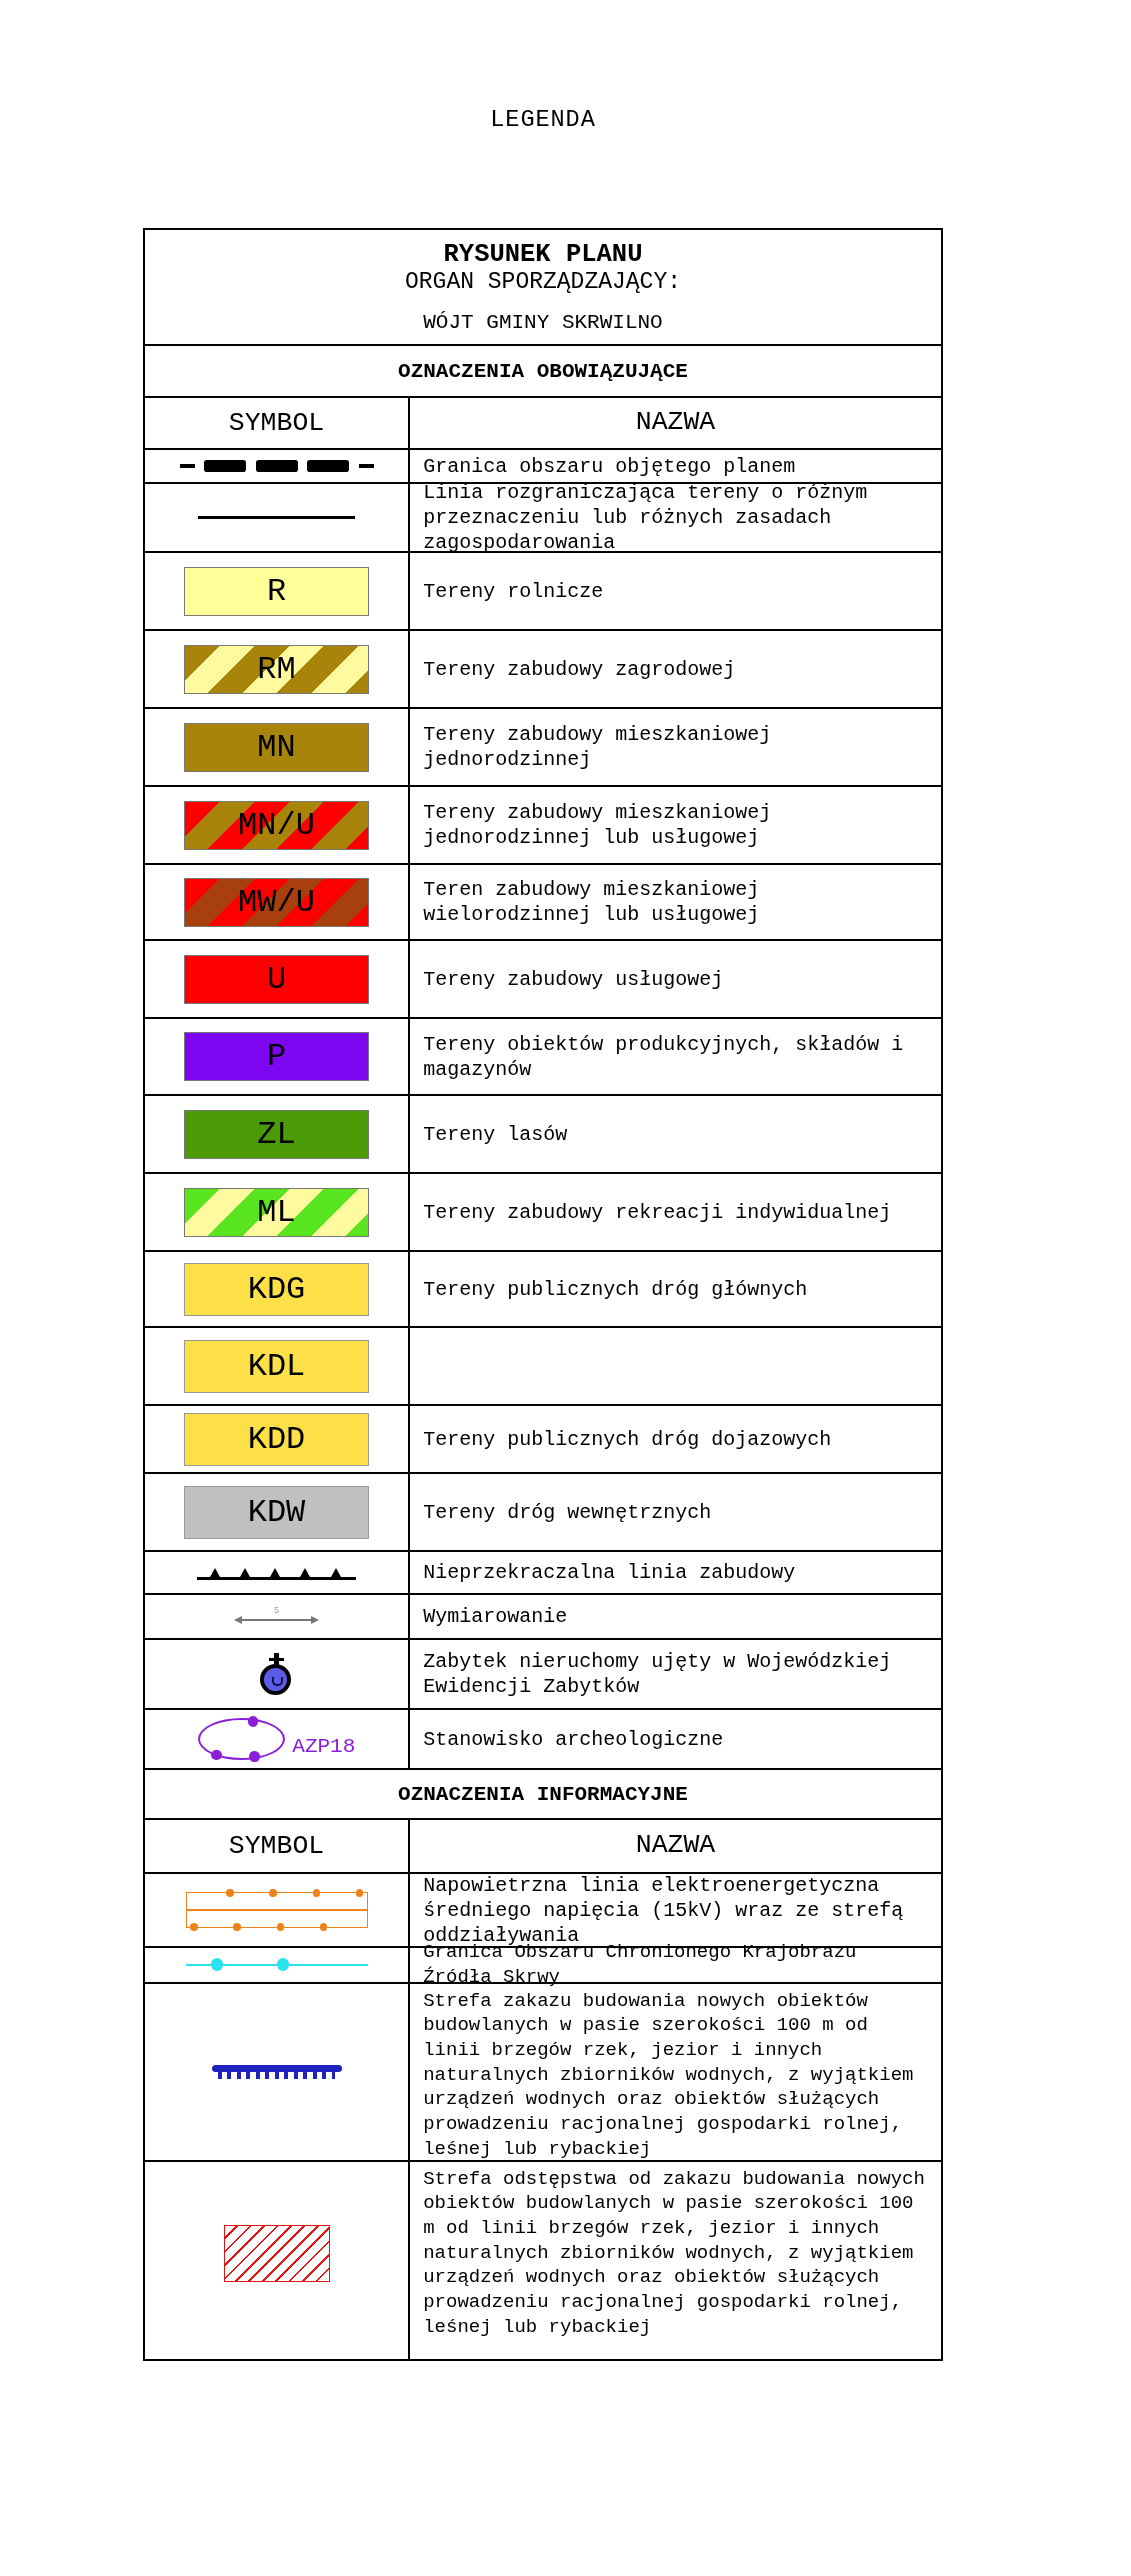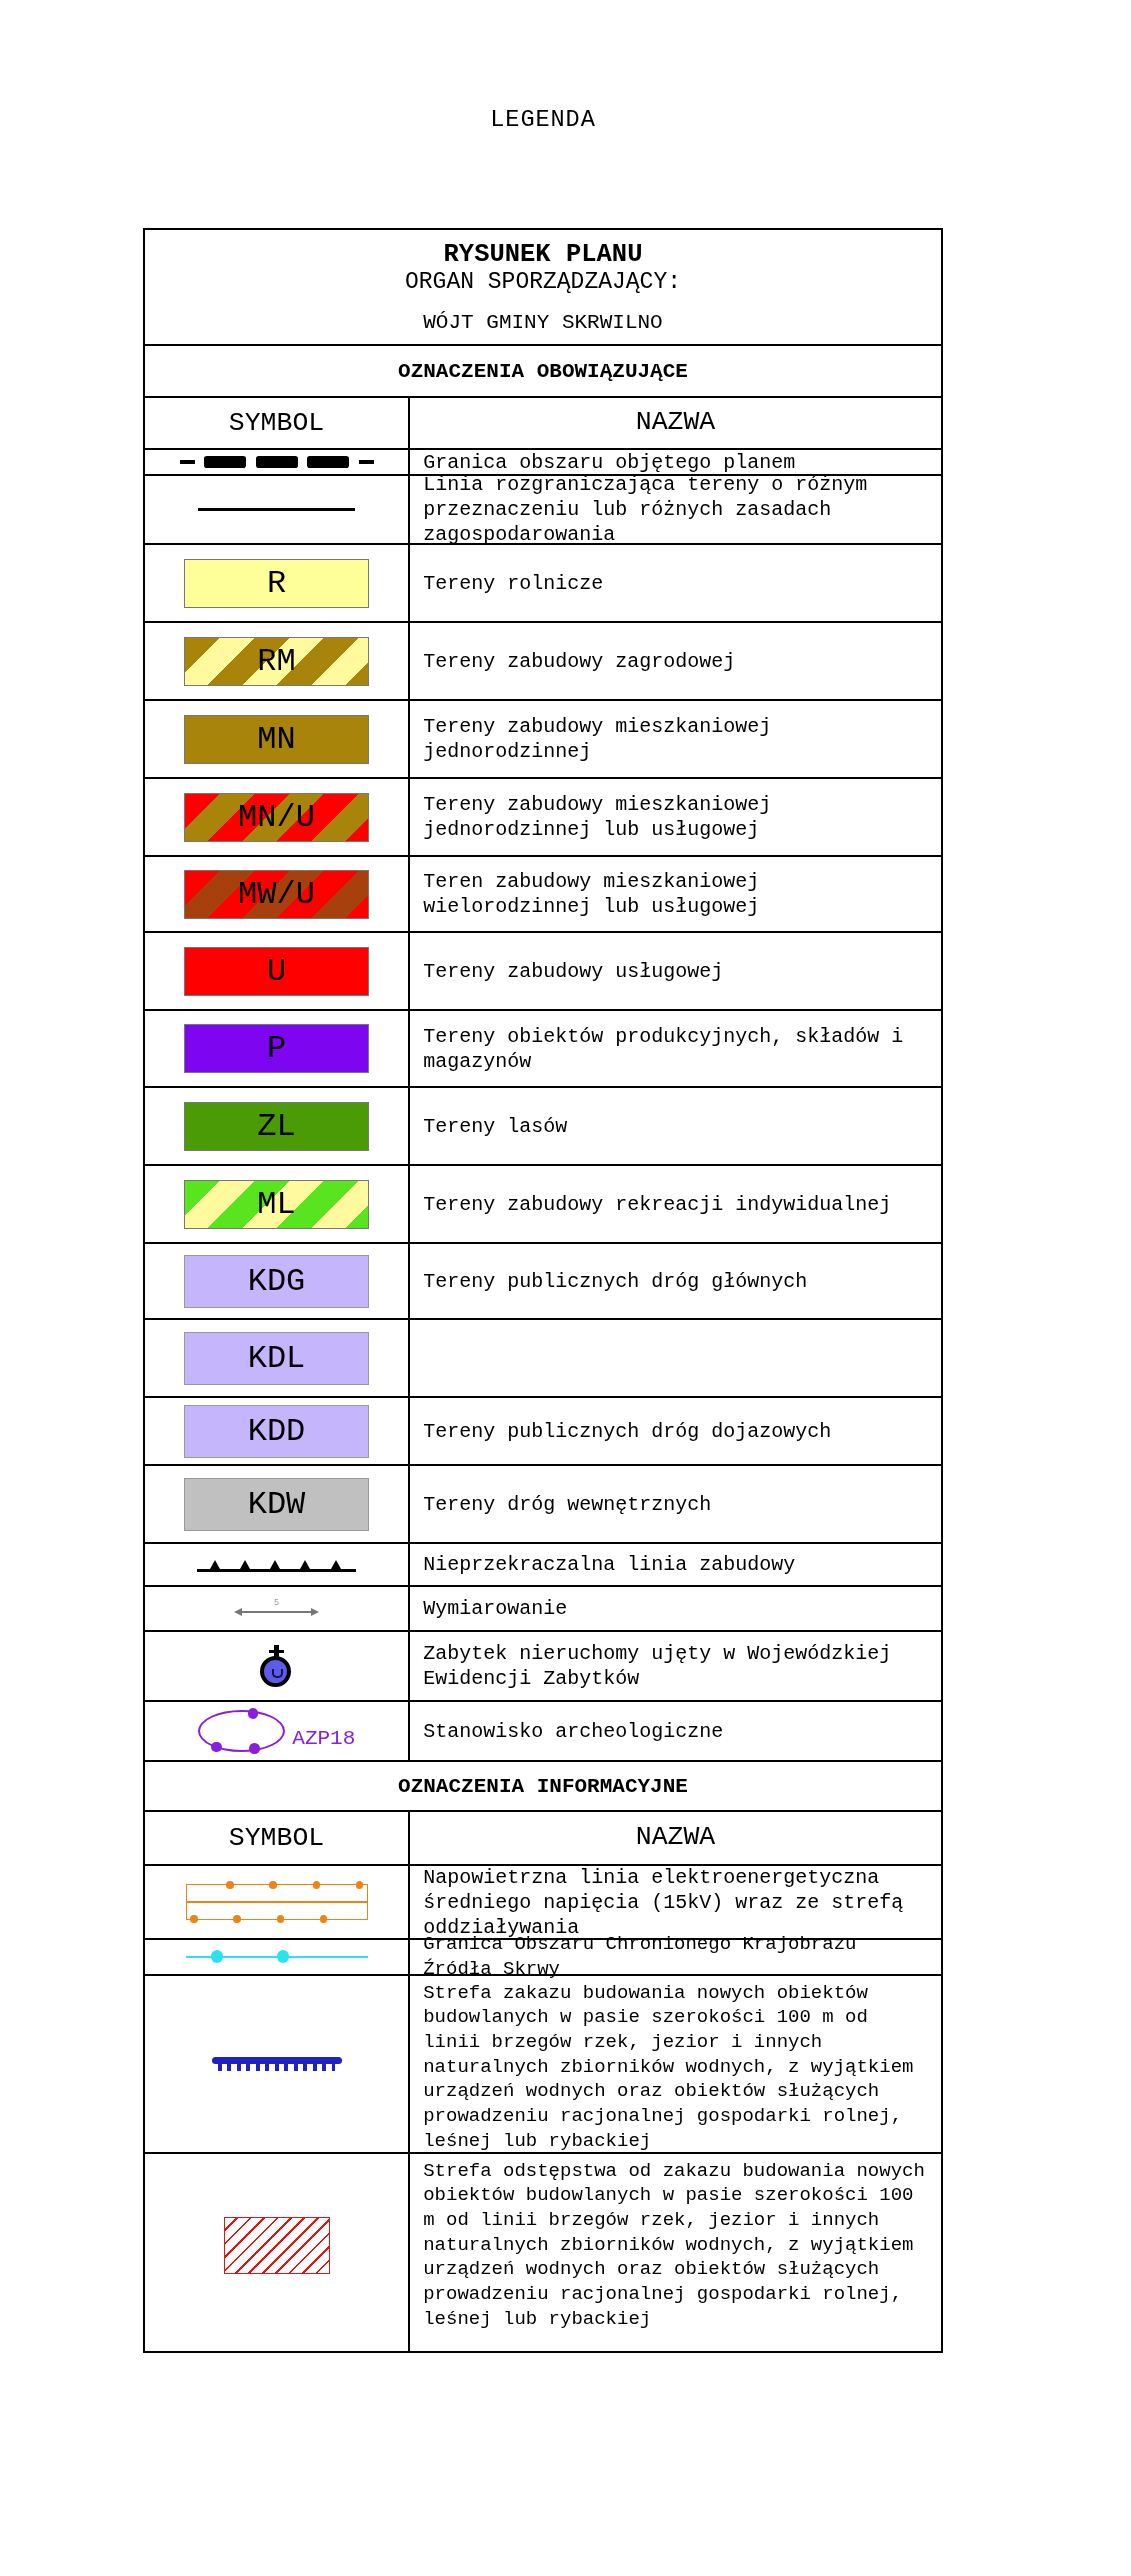--- a/index.html
+++ b/index.html
@@ -21,21 +21,21 @@
   .head-sub{font-size:23px;line-height:1.2;}
   .head-auth{font-size:21px;margin-top:15px;}
   .section-title{font-size:21px;font-weight:bold;}
   .col-header{font-size:26.5px;}
   .small-text{font-size:19px;line-height:1.3;}
   .top-align{align-items:flex-start;padding-top:4.7px;}
 
   
   .chip{width:185px;height:49px;display:flex;align-items:center;justify-content:center;
         font-size:32px;color:#000;border:0.9px solid #777;box-sizing:border-box;}
-  .chip-white{background:#c4b5fd;border:1.9px solid #999;height:53px;}
+  .chip-white{background:#fde047;border:1.9px solid #999;height:53px;}
   .chip-R{background:#FFFF99;}
   .chip-RM{background:repeating-linear-gradient(135deg,#A8840B 0 24.6px,#FFFA9E 24.6px 49px);}
   .chip-MN{background:#A8840B;}
   .chip-MNU{background:repeating-linear-gradient(135deg,#FF0000 0 24.6px,#A8840B 24.6px 49px);}
   .chip-MWU{background:repeating-linear-gradient(135deg,#FF0000 0 24.6px,#A8400E 24.6px 49px);}
   .chip-U{background:#FF0000;}
   .chip-P{background:#7D05F0;}
   .chip-ZL{background:#4B9B07;}
   .chip-ML{background:repeating-linear-gradient(135deg,#58E51F 0 24.6px,#FFFA9E 24.6px 49px);}
   .chip-KDW{background:#C0C0C0;border:1.9px solid #999;height:53px;}
@@ -115,21 +115,21 @@
 
     <div class="row full" style="height:52px">
       <div class="section-title">OZNACZENIA OBOWIĄZUJĄCE</div>
     </div>
 
     <div class="row" style="height:52px">
       <div class="col-sym col-header">SYMBOL</div>
       <div class="col-name center col-header">NAZWA</div>
     </div>
 
-    <div class="row" style="height:26px">
+    <div class="row" style="height:34px">
       <div class="col-sym">
         <div class="plan-boundary">
           <span class="pb-dash"></span>
           <span class="pb-block"></span>
           <span class="pb-block"></span>
           <span class="pb-block"></span>
           <span class="pb-dash"></span>
         </div>
       </div>
       <div class="col-name">

